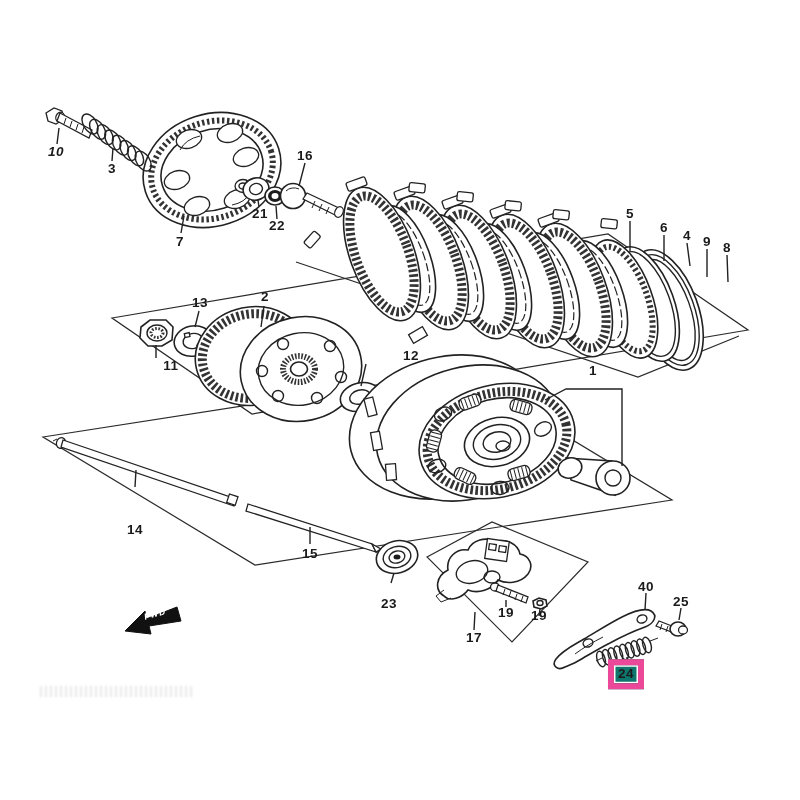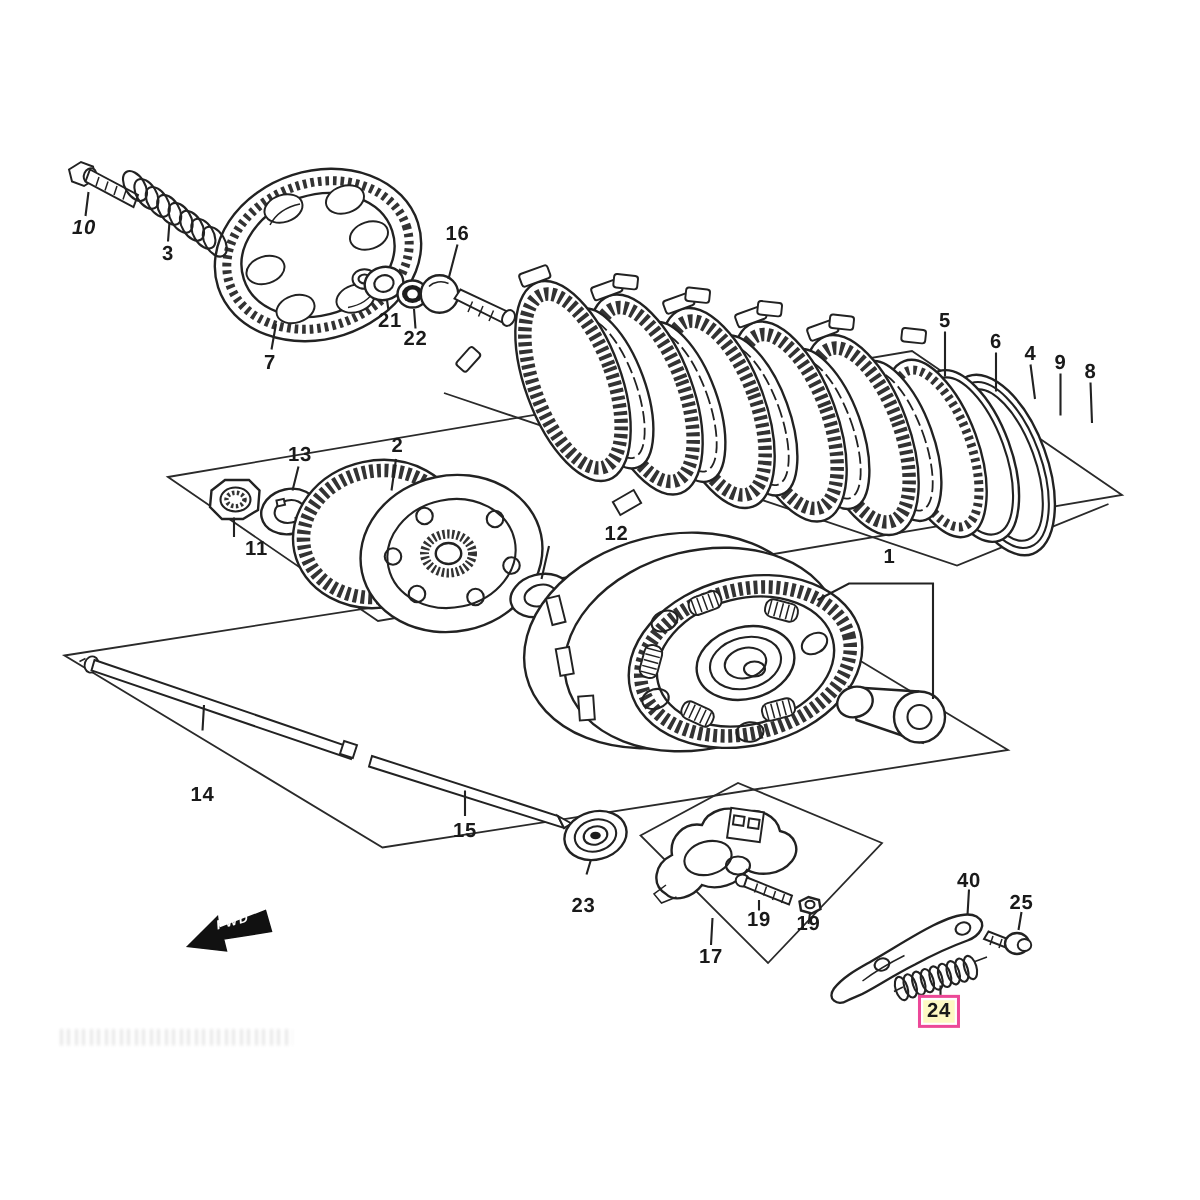--- a/index.html
+++ b/index.html
@@ -15,21 +15,21 @@
   .teeth2{fill:none;stroke:#333333;stroke-width:6;stroke-dasharray:2.4 2.6;}
   .hatch2{fill:none;stroke:#333333;stroke-width:6;stroke-dasharray:1.6 1.6;}
   .wav {fill:none;stroke:#222222;stroke-width:1.2;stroke-dasharray:8 3;}
   .ldr {fill:none;stroke:#222222;stroke-width:1.4;}
   .box {fill:none;stroke:#2a2a2a;stroke-width:1.2;}
   .blk {fill:#1c1c1c;stroke:none;}
   
   .callout{position:absolute;transform:translate(-50%,-50%);
            font:700 13.5px "Liberation Sans", sans-serif;color:#1a1a1a;
            letter-spacing:.5px;white-space:nowrap;line-height:1;}
-  .callout.boxed{background:#fef9c3;border:2px solid #ec4899;
+  .callout.boxed{background:#0f766e;border:6px solid #ec4899;
                  box-shadow:inset 0 0 0 1.5px #ffffff;padding:2px 4px;}
   
   .fwd-text{position:absolute;left:143px;top:612px;color:#ffffff;
             font:700 italic 8.5px "Liberation Sans", sans-serif;letter-spacing:1px;
             transform:rotate(-15deg);transform-origin:left top;}
   
   .watermark{position:absolute;left:40px;top:686px;width:155px;height:11px;opacity:.35;
              background:repeating-linear-gradient(90deg,rgba(60,60,60,.35) 0 2px,
                         rgba(0,0,0,0) 2px 5px);filter:blur(1.2px);}
 </style>

